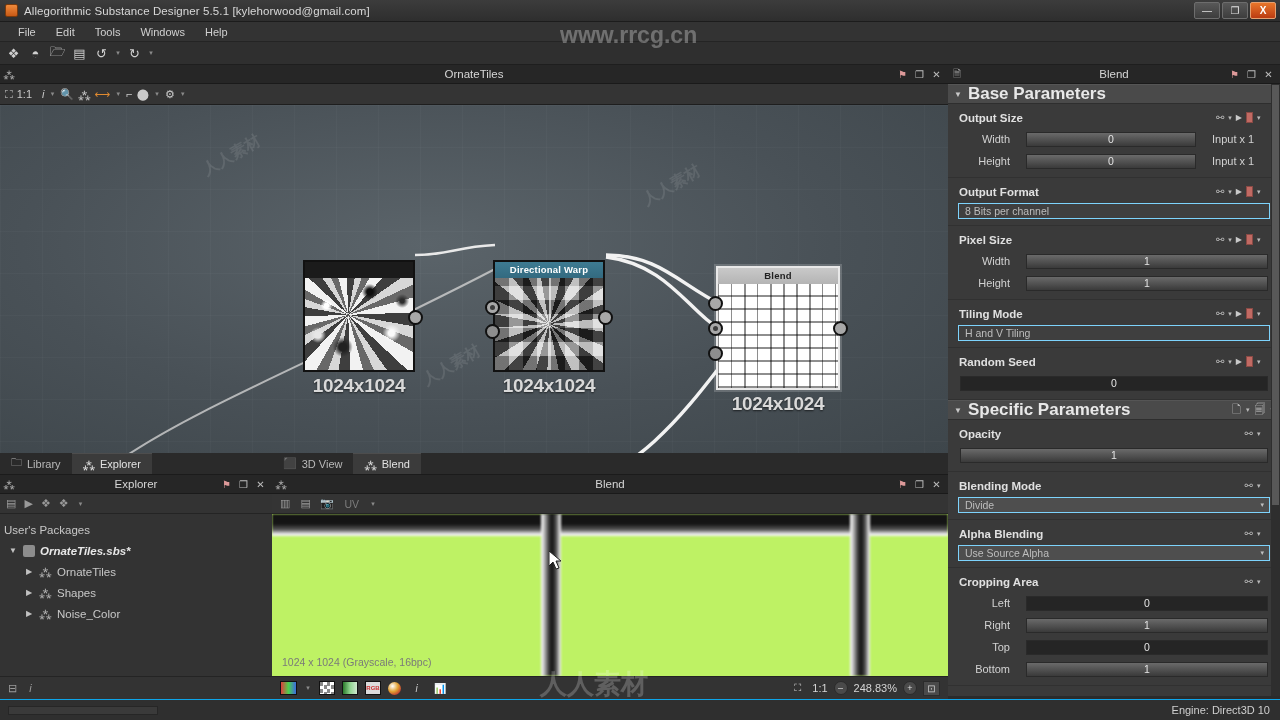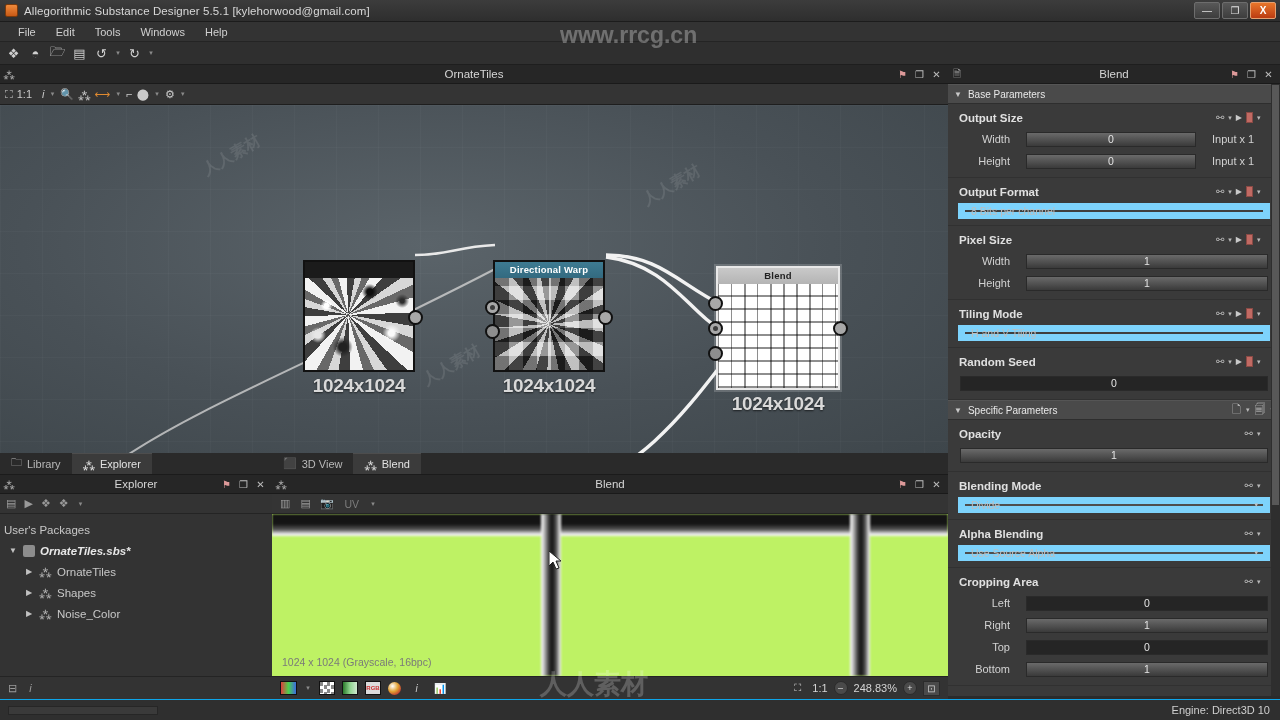--- a/index.html
+++ b/index.html
@@ -195,21 +195,21 @@
     position: absolute; left: 10px; bottom: 8px; font-size: 10.5px; color: #7a7a7a;
   }
 
   
   .params-panel { position: absolute; left: 948px; top: 65px; width: 332px; height: 631px; background: #3a3a3a; }
   .params-body { height: 612px; overflow: hidden; position: relative; }
   .section-header {
     height: 20px; background: #4a4a4a; display: flex; align-items: center;
     padding-left: 6px; gap: 6px; border-top: 1px solid #555; border-bottom: 1px solid #2e2e2e;
   }
-  .section-header .sh-title { font-size: 10px; font-weight: normal; color: #e8e8e8; }
+  .section-header .sh-title { font-size: 17px; font-weight: bold; color: #e8e8e8; }
   .sh-right { margin-left: auto; display: flex; align-items: center; gap: 5px; padding-right: 6px; }
   .param-group { padding: 4px 0 6px 0; border-bottom: 1px solid #313131; }
   .param-label-row { display: flex; align-items: center; height: 19px; padding-left: 11px; }
   .param-label { font-size: 11.5px; font-weight: bold; color: #e0e0e0; }
   .param-ctrls { margin-left: auto; display: flex; align-items: center; gap: 4px; padding-right: 5px; }
   .ic-link { color: #b9b9b9; font-size: 10px; }
   .ic-caret { color: #b9b9b9; font-size: 7px; }
   .ic-play { color: #c9c9c9; font-size: 8px; }
   .ic-redtab { width: 7px; height: 11px; background: #c16a63; border: 1px solid #8a4a45; }
   .ic-far { color: #b9b9b9; font-size: 7px; margin-left: 7px;}
@@ -221,21 +221,21 @@
     flex: 1; height: 15px; background: linear-gradient(#6a6a6a, #3a3a3a);
     border: 1px solid #2a2a2a; position: relative;
     display: flex; align-items: center; justify-content: center;
     font-size: 10.5px; color: #e4e4e4;
   }
   .field.dark { background: #252525; }
   .field.full { margin: 0 6px; }
   .suffix { width: 62px; font-size: 11px; color: #d2d2d2; }
   .combo {
     height: 16px; margin: 2px 10px 0 10px; background: #4e4e4e;
-    border: 7px solid #7dd3fc; display: flex; align-items: center;
+    border: 1px solid #7dd3fc; display: flex; align-items: center;
     padding-left: 6px; font-size: 10.5px; color: #bdbdbd; position: relative;
   }
   .combo.flat { background: #3f3f3f; }
   .combo .cb-caret { position: absolute; right: 5px; font-size: 7px; color: #c0c0c0; }
   .scrollbar {
     position: absolute; right: 0; top: 0; width: 9px; height: 612px; background: #2e2e2e;
   }
   .scroll-thumb { position: absolute; left: 1px; top: 1px; width: 7px; height: 420px; background: #585858; }
 
   

